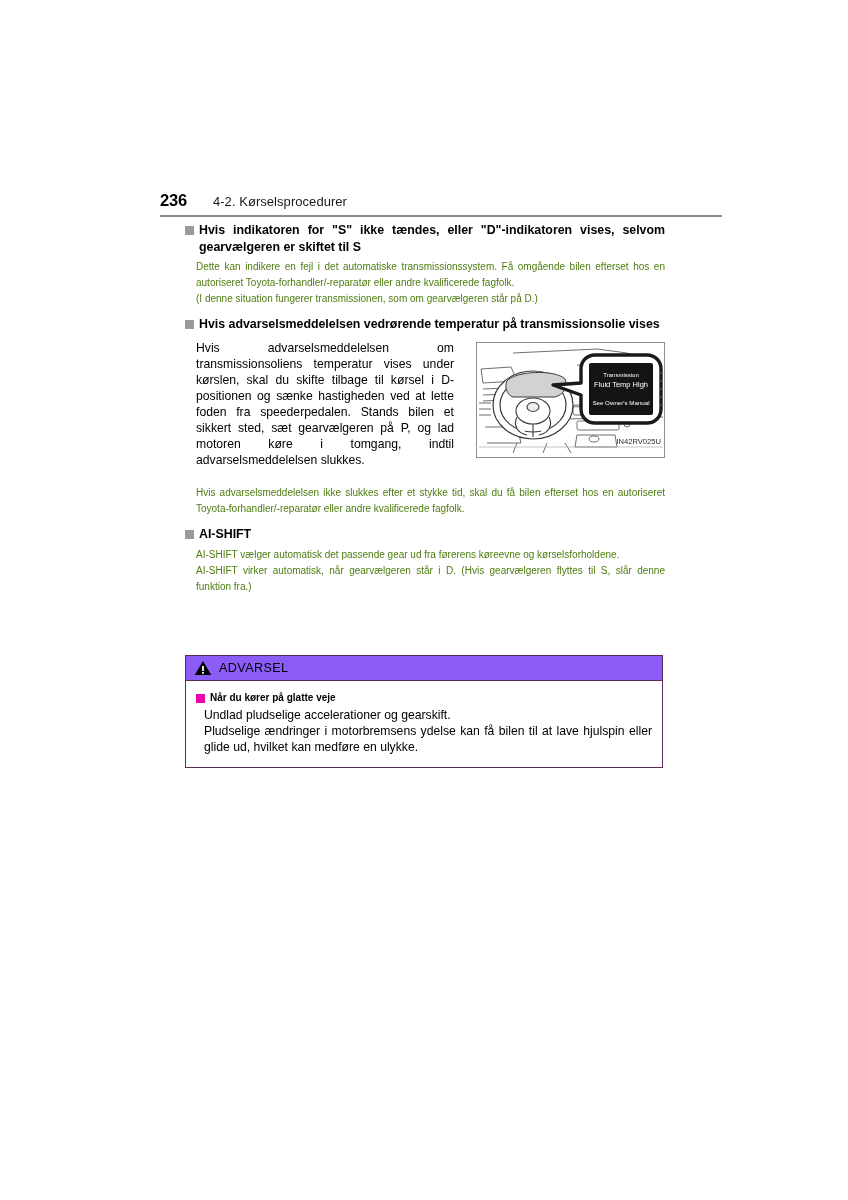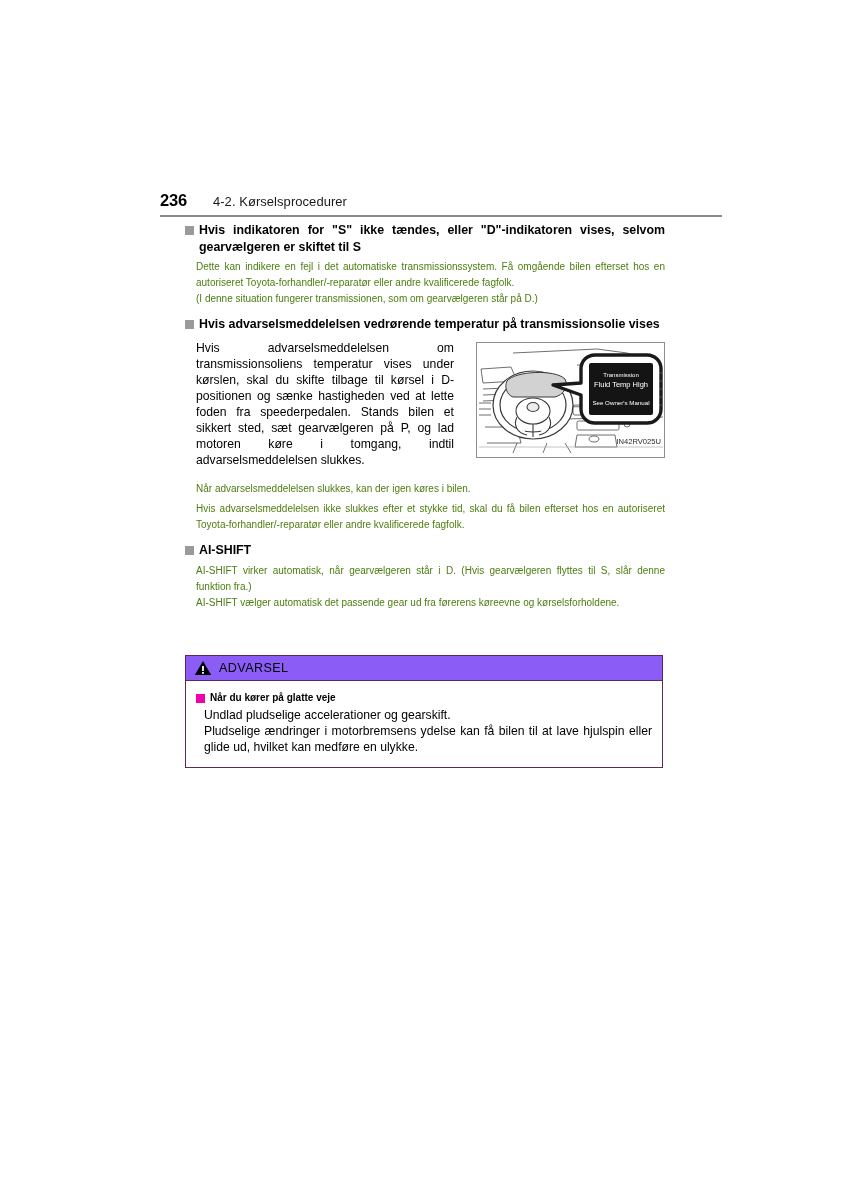--- a/index.html
+++ b/index.html
@@ -274,33 +274,32 @@
           <g stroke="#6a6a6a" stroke-width="0.8">
             <path d="M182 30 L186 30 M182 38 L186 38 M182 46 L186 46 M182 54 L186 54 M182 62 L186 62"></path>
           </g>
 
           <text x="184" y="101" fill="#2a2a2a" font-family="Liberation Sans, sans-serif" font-size="7.6" text-anchor="end">IN42RV025U</text>
         </svg>
       </div>
     </div>
 
     <div class="gap-lg"></div>
-    <p class="para indent noj">Når advarselsmeddelelsen slukkes, kan der igen køres i bilen.</p>
     <div class="gap-sm"></div>
     <p class="para indent">Hvis advarselsmeddelelsen ikke slukkes efter et stykke tid, skal du få bilen efterset hos en autoriseret Toyota-forhandler/-reparatør eller andre kvalificerede fagfolk.</p>
 
     <div class="gap-md"></div>
 
     <div class="sec-head">
       <span class="bullet"></span>
       <span>AI-SHIFT</span>
     </div>
     <div class="gap-sm"></div>
+    <p class="para indent">AI-SHIFT vælger automatisk det passende gear ud fra førerens køreevne og kørselsforholdene.</p>
     <p class="para indent">AI-SHIFT virker automatisk, når gearvælgeren står i D. (Hvis gearvælgeren flyttes til S, slår denne funktion fra.)</p>
-    <p class="para indent">AI-SHIFT vælger automatisk det passende gear ud fra førerens køreevne og kørselsforholdene.</p>
 
   </div>
 
   <div class="warn-box">
     <div class="warn-head">
       <svg class="warn-tri" viewBox="0 0 18 16">
         <path d="M9 1 L17.2 15 L0.8 15 Z" fill="#000000"></path>
         <rect x="8.1" y="6" width="1.8" height="5" fill="#ffffff"></rect>
         <rect x="8.1" y="12" width="1.8" height="1.8" fill="#ffffff"></rect>
       </svg>

